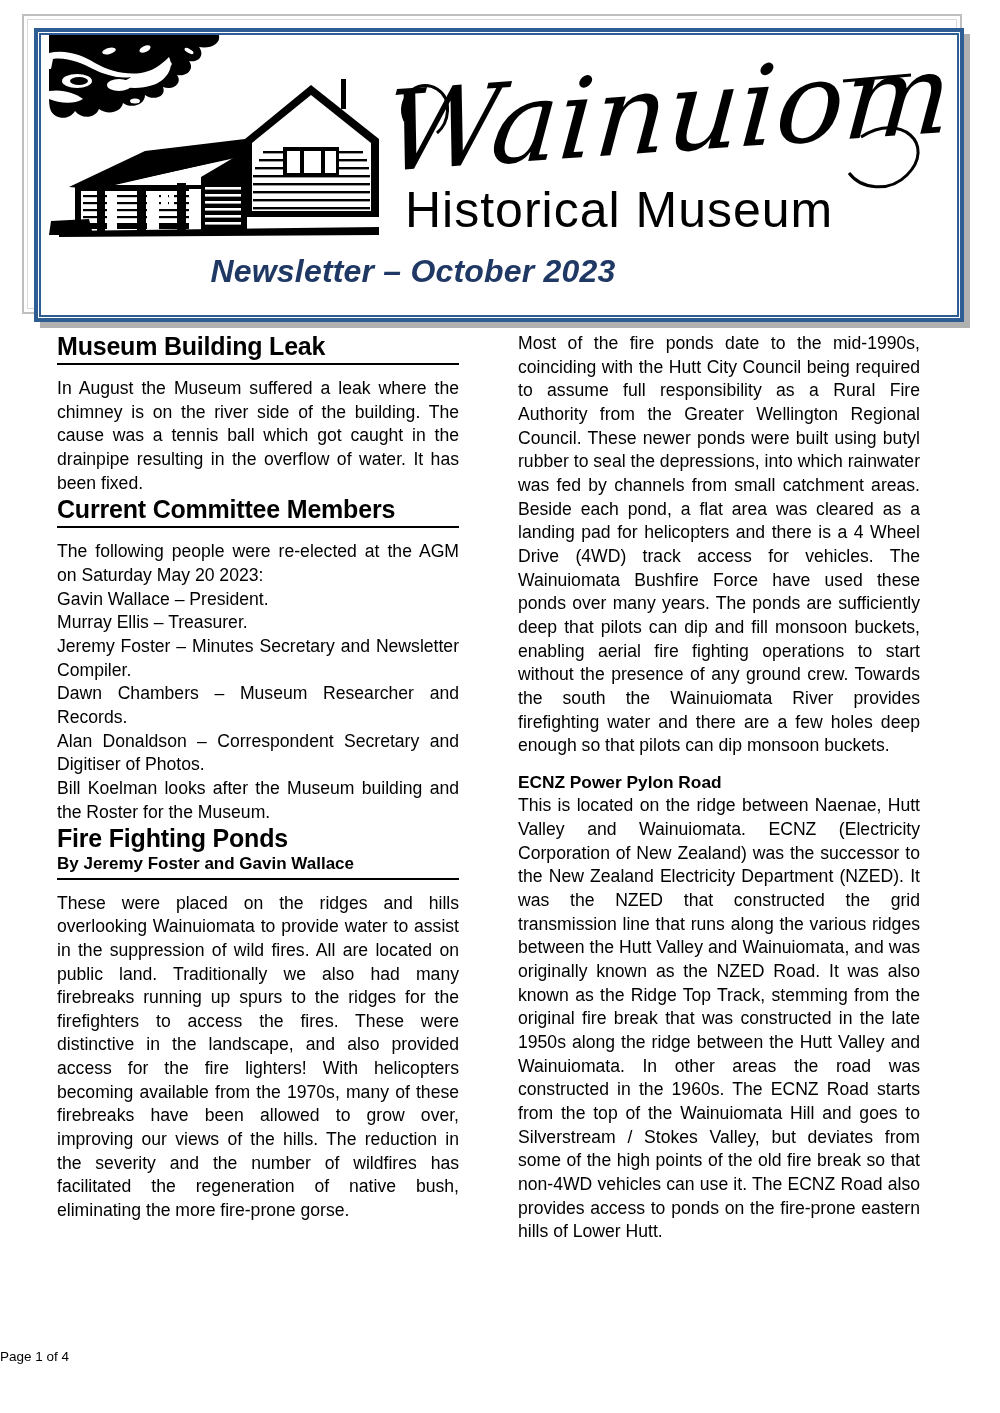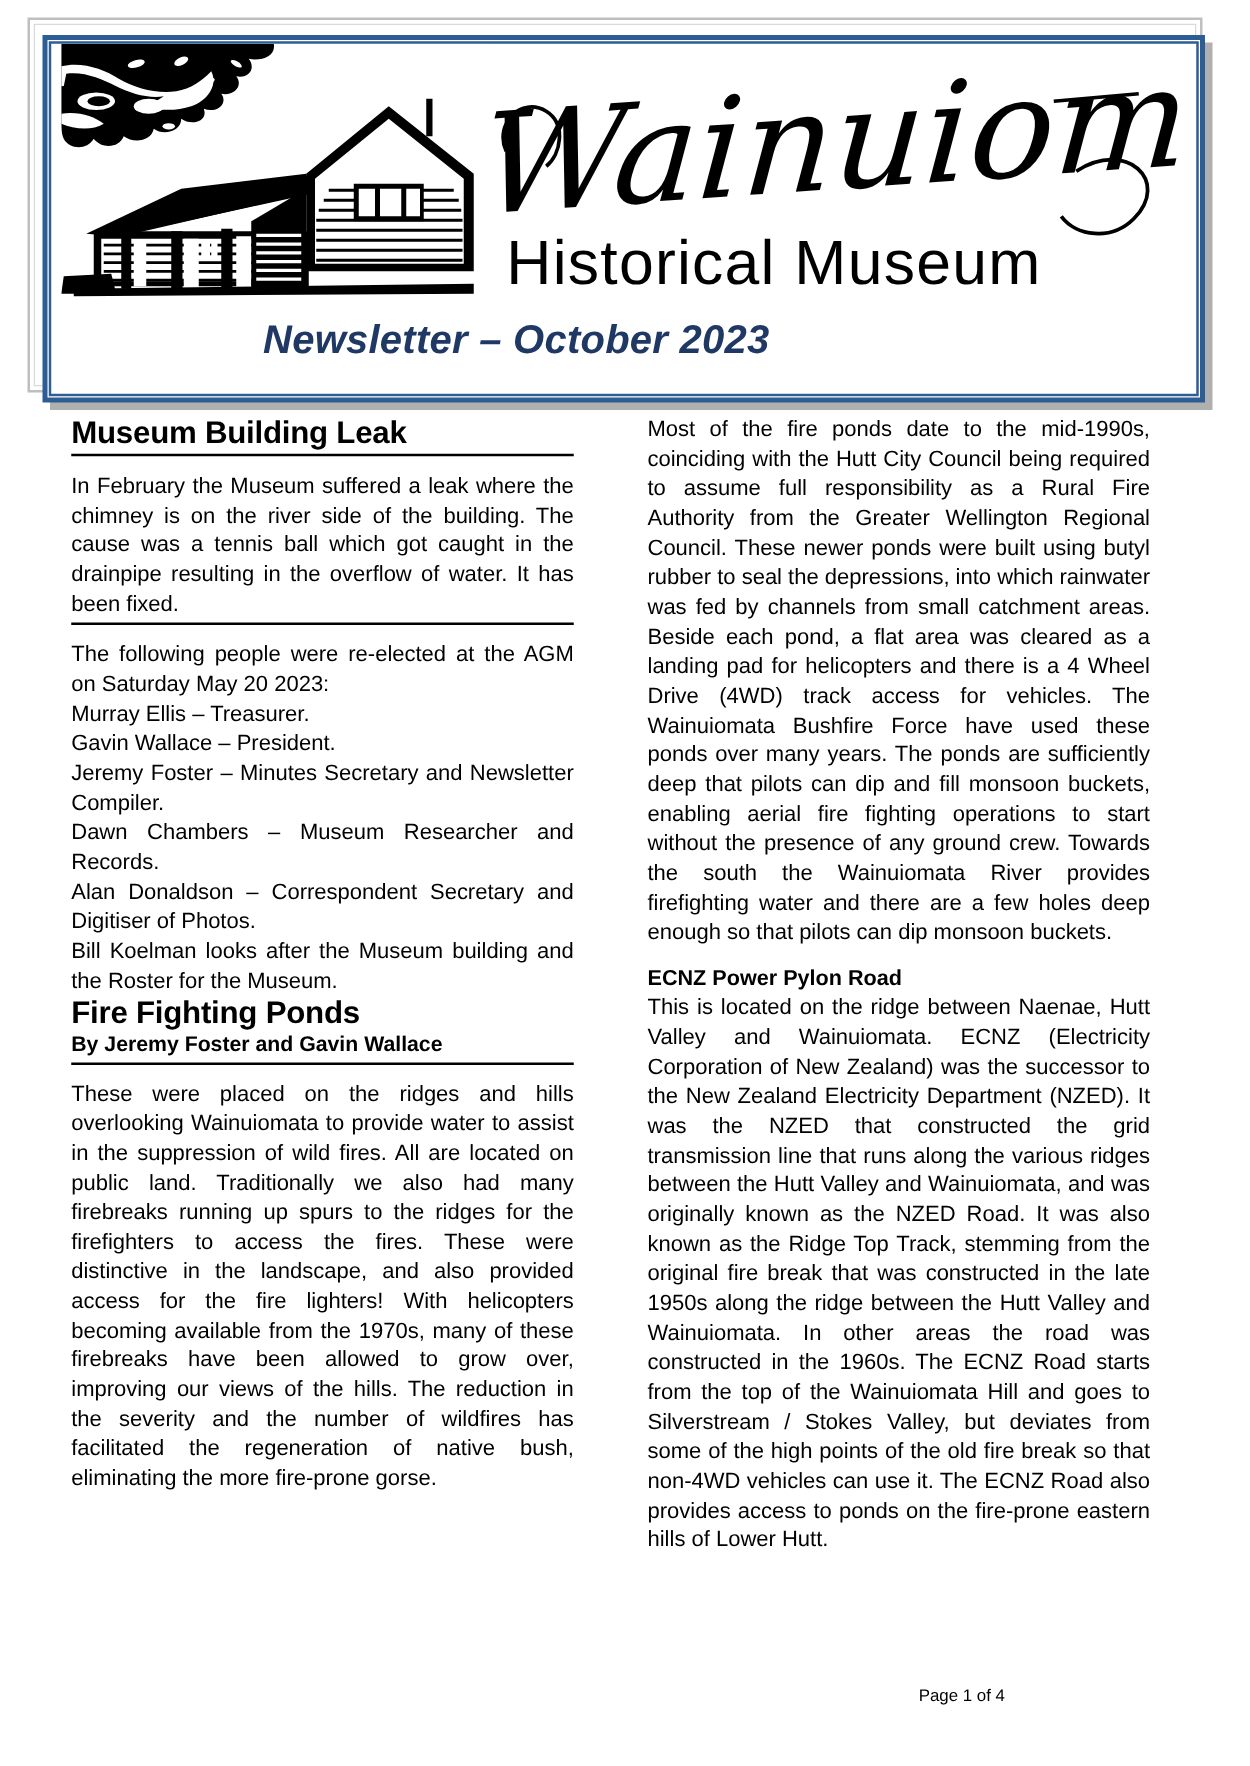--- a/index.html
+++ b/index.html
@@ -162,21 +162,21 @@
   }
   .gap-before-heading { margin-top: 22px; }
   .gap-before-heading-lg { margin-top: 26px; }
 
   
   .footer {
     position: absolute;
     left: 0;
     top: 1349px;
     width: 804px;
-    text-align: right;
+    text-align: left;
     font-family: "Liberation Sans", sans-serif;
     font-size: 13.5px;
     color: #000000;
   }
 </style>
 </head>
 <body>
 
 <div class="masthead">
   <div class="frame-outer"></div>
@@ -285,26 +285,27 @@
     <div class="newsletter-title">Newsletter – October 2023</div>
   </div>
 </div>
 
 <div class="columns">
 
   <div class="col col-left">
 
     <h2 class="section-heading">Museum Building Leak</h2>
     <div class="rule"></div>
-    <p class="body-text">In February the Museum suffered a leak where the chimney is on the river side of the building. The cause was a tennis ball which got caught in the drainpipe resulting in the overflow of water. It has been fixed.</p>
-
+    <p class="body-text">In August the Museum suffered a leak where the chimney is on the river side of the building. The cause was a tennis ball which got caught in the drainpipe resulting in the overflow of water. It has been fixed.</p>
+
+    <h2 class="section-heading gap-before-heading-lg">Current Committee Members</h2>
     <div class="rule"></div>
     <p class="body-text">The following people were re-elected at the AGM on Saturday May 20 2023:</p>
+    <p class="body-text">Gavin Wallace – President.</p>
     <p class="body-text">Murray Ellis – Treasurer.</p>
-    <p class="body-text">Gavin Wallace – President.</p>
     <p class="body-text">Jeremy Foster – Minutes Secretary and Newsletter Compiler.</p>
     <p class="body-text">Dawn Chambers – Museum Researcher and Records.</p>
     <p class="body-text">Alan Donaldson – Correspondent Secretary and Digitiser of Photos.</p>
     <p class="body-text">Bill Koelman looks after the Museum building and the Roster for the Museum.</p>
 
     <h2 class="section-heading gap-before-heading">Fire Fighting Ponds</h2>
     <div class="byline">By Jeremy Foster and Gavin Wallace</div>
     <div class="rule"></div>
     <p class="body-text">These were placed on the ridges and hills overlooking Wainuiomata to provide water to assist in the suppression of wild fires. All are located on public land. Traditionally we also had many firebreaks running up spurs to the ridges for the firefighters to access the fires. These were distinctive in the landscape, and also provided access for the fire lighters! With helicopters becoming available from the 1970s, many of these firebreaks have been allowed to grow over, improving our views of the hills. The reduction in the severity and the number of wildfires has facilitated the regeneration of native bush, eliminating the more fire-prone gorse.</p>
   </div>

